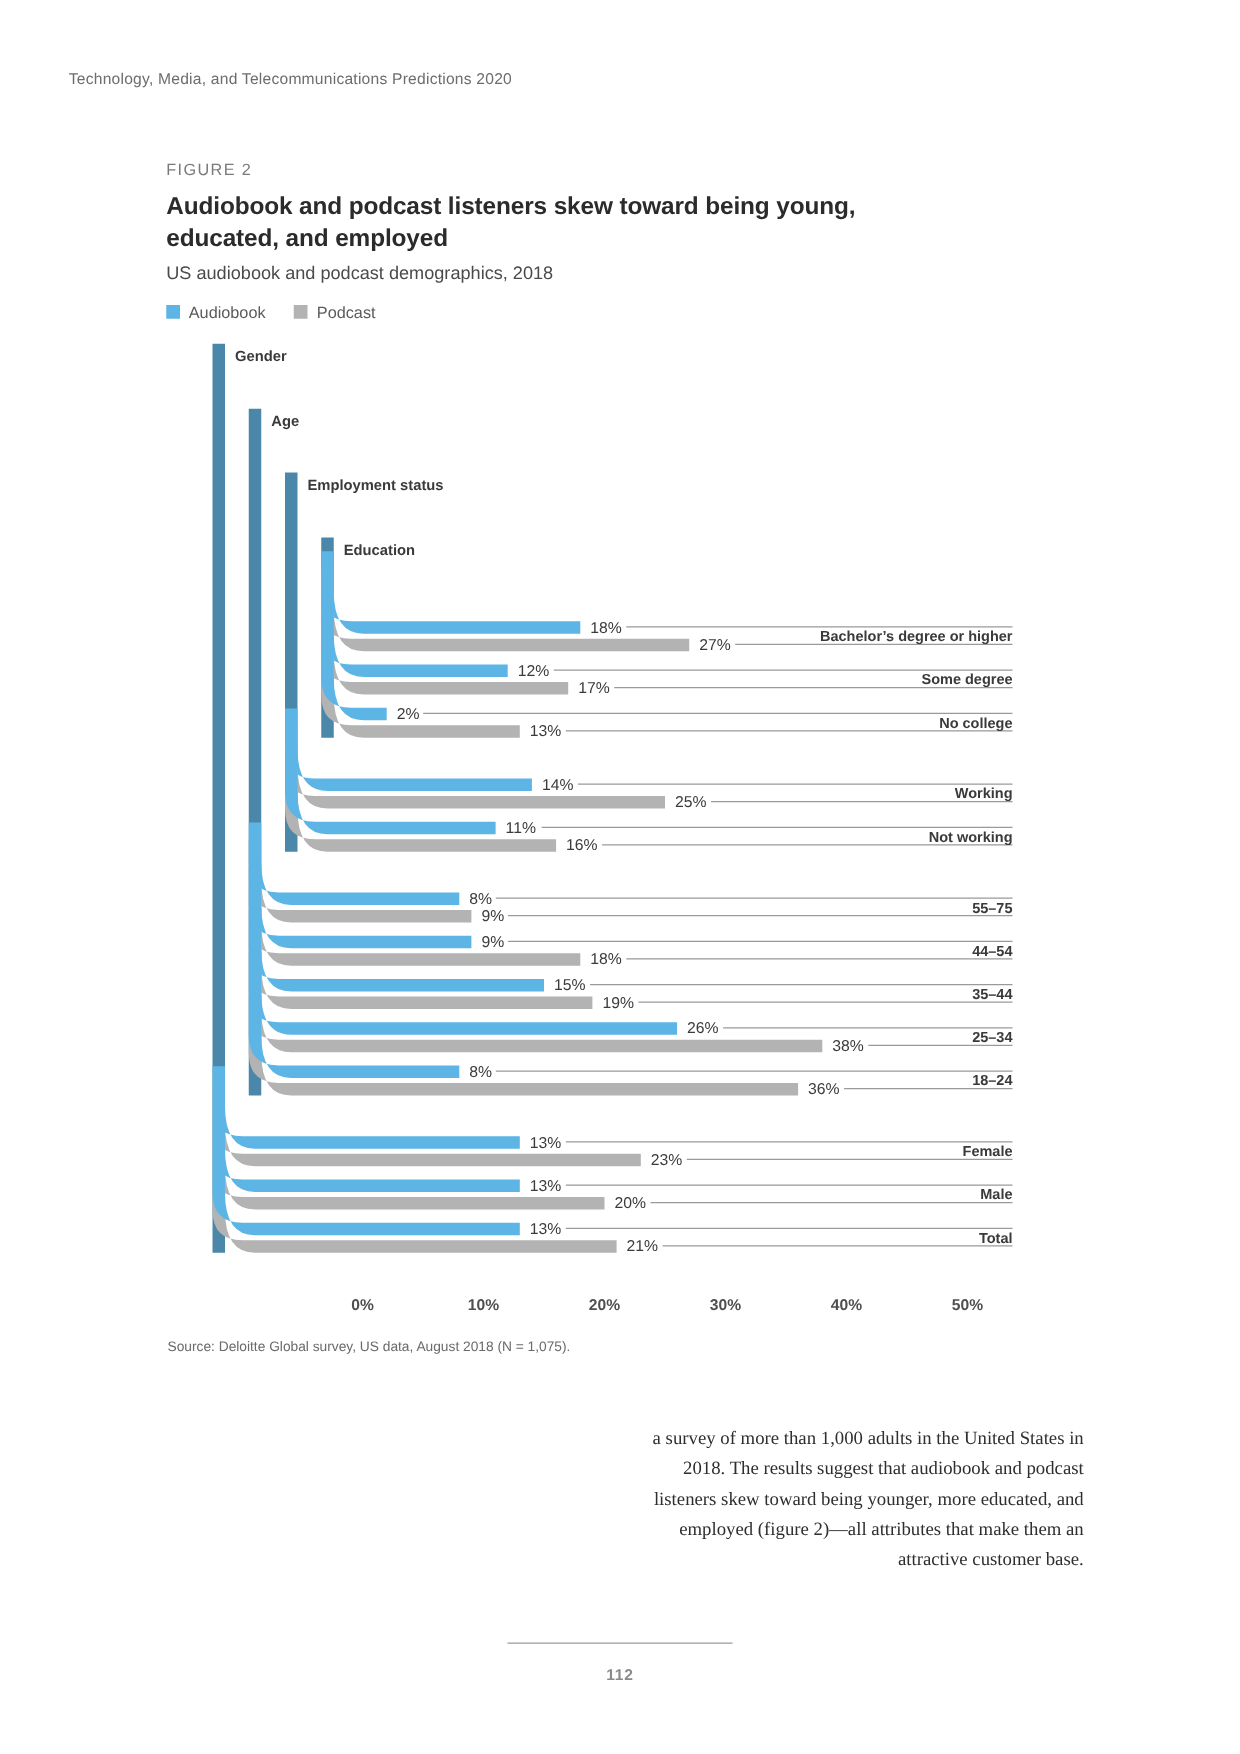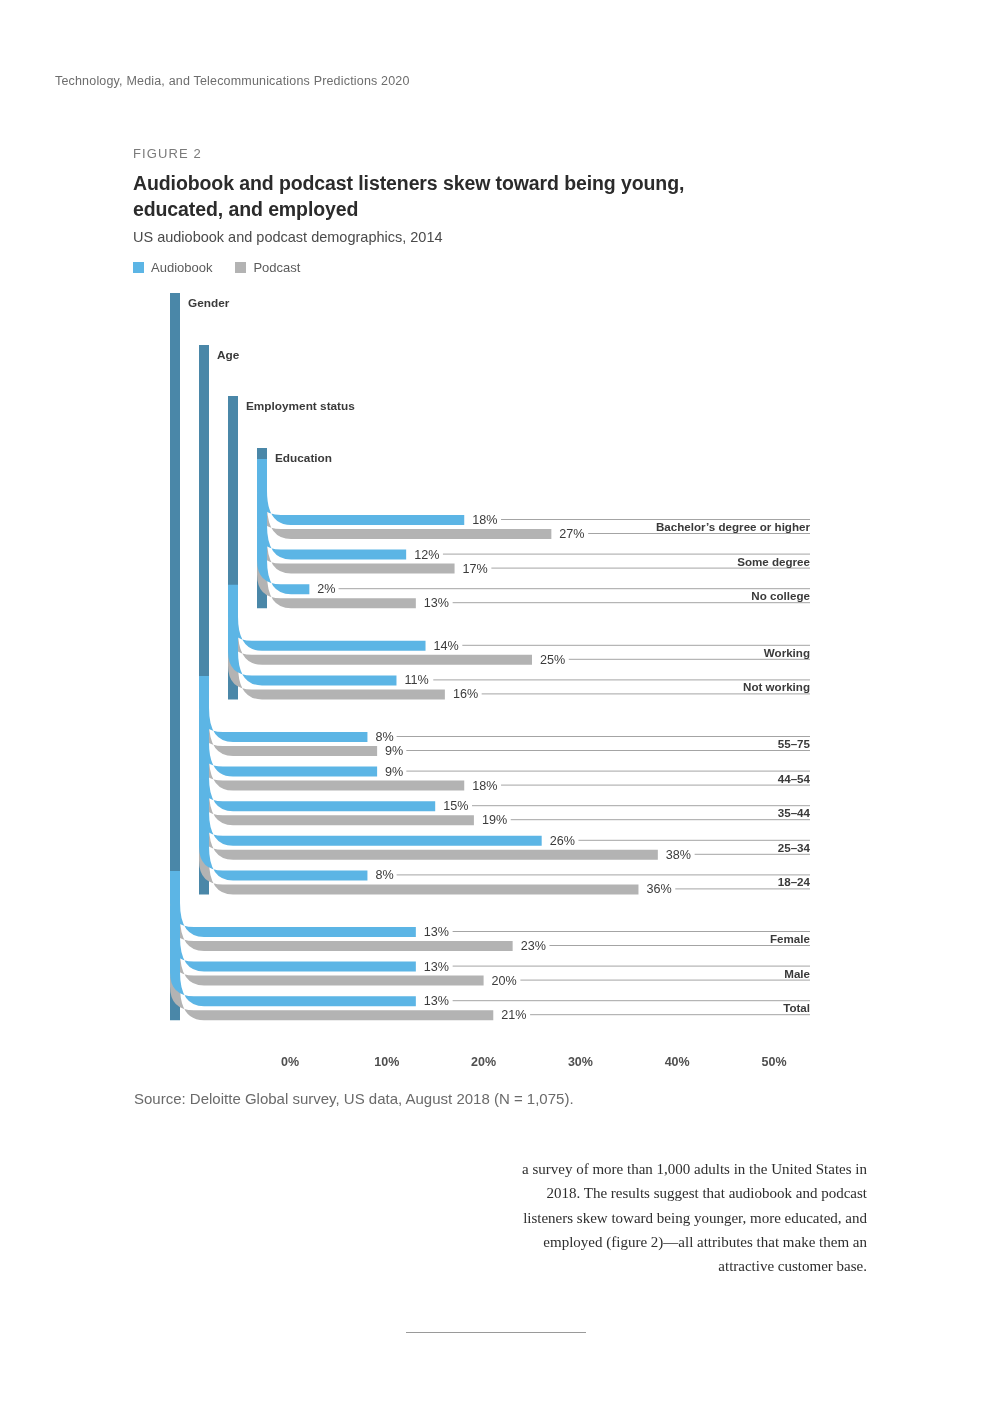--- a/index.html
+++ b/index.html
@@ -4,21 +4,21 @@
 <style>
   html, body { margin:0; padding:0; }
   body {
     width:992px; height:1403px;
     background:#ffffff;
     font-family:"Liberation Sans", sans-serif;
     color:#3f3f3f;
     position:relative;
     overflow:hidden;
   }
-  .page { position:relative; width:992px; height:1019px;margin-top:18px; }
+  .page { position:relative; width:992px; height:1019px; }
 
   
   .runhead {
     position:absolute; left:55px; top:56px;
     font-size:12.5px; color:#6d6d6d; letter-spacing:.18px;
   }
 
   
   .fig-wrap { position:absolute; left:133px; top:128px; width:700px; }
   .fig-num {
@@ -61,21 +61,21 @@
   }
   .group-label {
     font-family:"Liberation Sans", sans-serif;
     font-size:11.8px; font-weight:bold; fill:#3a3a3a;
   }
   .leader { stroke:#9a9a9a; stroke-width:.9px; }
 
   
   .source {
     position:absolute; left:134px; top:1072px;
-    font-size:15px; color:#6a6a6a;
+    font-size:11px; color:#6a6a6a;
   }
 
   
   .col-left  { position:absolute; left:133px; top:1131px; width:350px; }
   .col-right { position:absolute; left:512px; top:1139px; width:355px; }
   .section-head {
     font-size:21px; font-weight:bold; color:#1a93a8;
     line-height:1.32; letter-spacing:-.1px;
   }
   .bodytext {
@@ -97,21 +97,21 @@
 </head>
 <body>
 
 <div class="page">
 
   <div class="runhead">Technology, Media, and Telecommunications Predictions 2020</div>
 
   <div class="fig-wrap">
     <div class="fig-num">FIGURE 2</div>
     <div class="fig-title">Audiobook and podcast listeners skew toward being young, educated, and employed</div>
-    <div class="fig-sub">US audiobook and podcast demographics, 2014</div>
+    <div class="fig-sub">US audiobook and podcast demographics, 2018</div>
 
     <div class="legend">
       <div class="legend-item">
         <span class="swatch" style="background:#5cb5e5"></span>
         <span class="legend-label">Audiobook</span>
       </div>
       <div class="legend-item">
         <span class="swatch" style="background:#b3b3b3"></span>
         <span class="legend-label">Podcast</span>
       </div>
@@ -413,14 +413,15 @@
   <div class="source">Source: Deloitte Global survey, US data, August 2018 (N = 1,075).</div>
 
   <div class="col-left">
   </div>
 
   <div class="col-right">
     <div class="bodytext">a survey of more than 1,000 adults in the United States in 2018. The results suggest that audiobook and podcast listeners skew toward being younger, more educated, and employed (figure 2)—all attributes that make them an attractive customer base.</div>
   </div>
 
   <div class="rule"></div>
+  <div class="folio">112</div>
 
 </div>
 
 </body></html>

